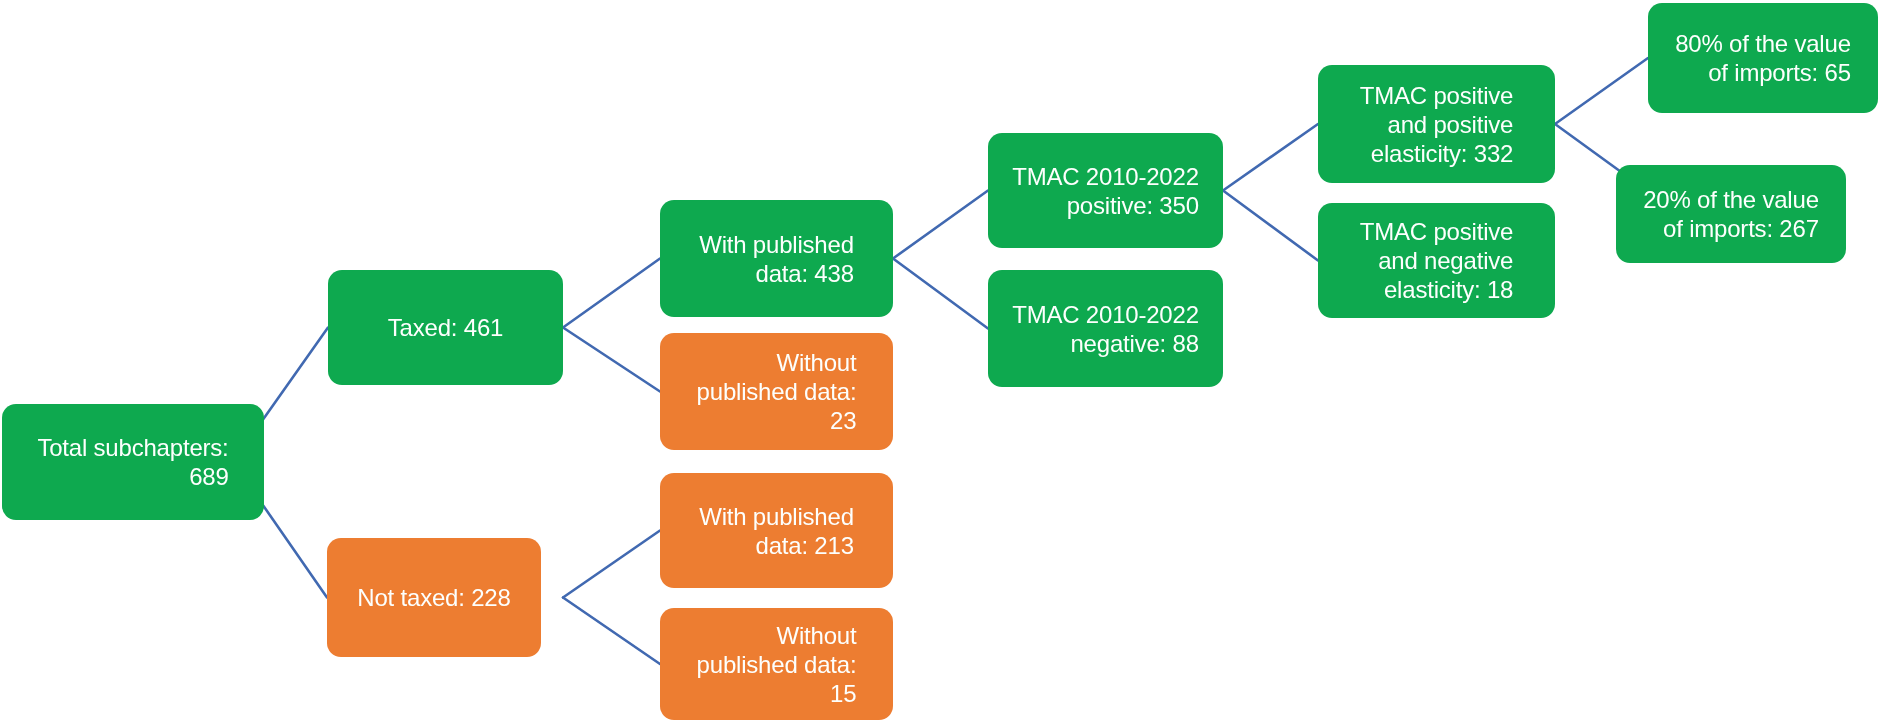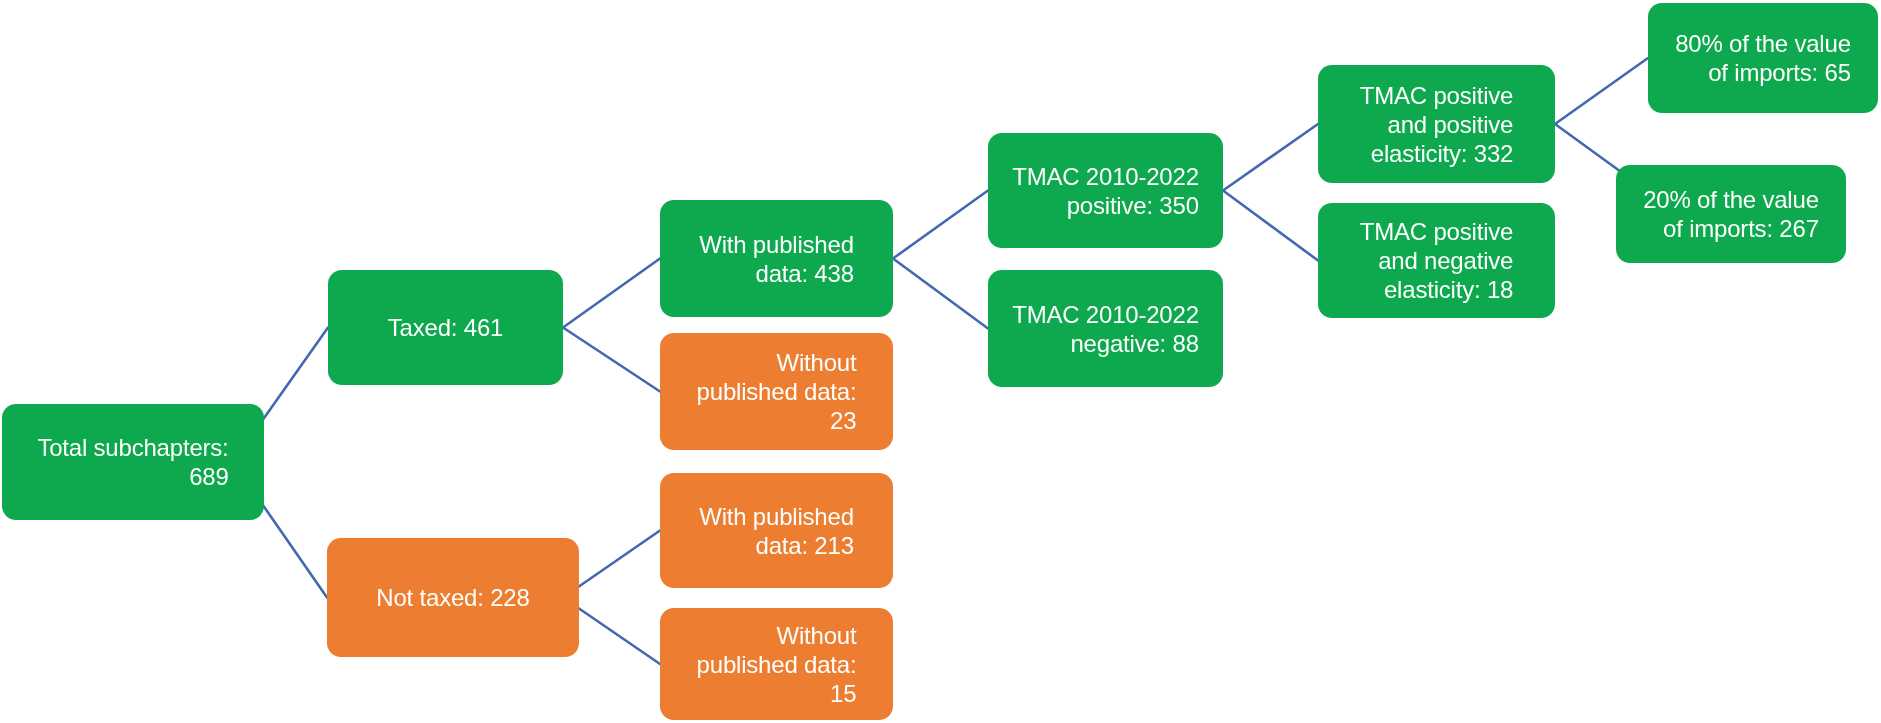--- a/index.html
+++ b/index.html
@@ -59,21 +59,21 @@
       <line x1="893" y1="258.5" x2="988" y2="190.5" stroke="#4169B1"></line>
       <line x1="893" y1="258.5" x2="988" y2="328.5" stroke="#4169B1"></line>
       <line x1="1223" y1="190.5" x2="1318" y2="124" stroke="#4169B1"></line>
       <line x1="1223" y1="190.5" x2="1318" y2="260.5" stroke="#4169B1"></line>
       <line x1="1555" y1="124" x2="1648" y2="58" stroke="#4169B1"></line>
       <line x1="1555" y1="124" x2="1648" y2="191.5" stroke="#4169B1"></line>
     </svg>
 <div class="node" style="left: 2px; top: 404px; width: 262px; height: 116px; background: rgb(14, 169, 79); color: rgb(253, 255, 253);"><span>Total subchapters:
 689</span></div>
     <div class="node" style="left: 328px; top: 270px; width: 235px; height: 115px; background: rgb(14, 169, 79); color: rgb(253, 255, 253);"><span>Taxed: 461</span></div>
-    <div class="node" style="left: 327px; top: 538px; width: 252px; height: 119px; background: rgb(237, 125, 49); color: rgb(253, 255, 253);"><span>Not taxed: 228</span></div>
+    <div class="node" style="left: 327px; top: 538px; width: 214px; height: 119px; background: rgb(237, 125, 49); color: rgb(253, 255, 253);"><span>Not taxed: 228</span></div>
     <div class="node" style="left: 660px; top: 200px; width: 233px; height: 117px; background: rgb(14, 169, 79); color: rgb(253, 255, 253);"><span>With published
 data: 438</span></div>
     <div class="node" style="left: 660px; top: 333px; width: 233px; height: 117px; background: rgb(237, 125, 49); color: rgb(253, 255, 253);"><span>Without
 published data:
 23</span></div>
     <div class="node" style="left: 660px; top: 473px; width: 233px; height: 115px; background: rgb(237, 125, 49); color: rgb(253, 255, 253);"><span>With published
 data: 213</span></div>
     <div class="node" style="left: 660px; top: 608px; width: 233px; height: 112px; background: rgb(237, 125, 49); color: rgb(253, 255, 253);"><span>Without
 published data:
 15</span></div>

